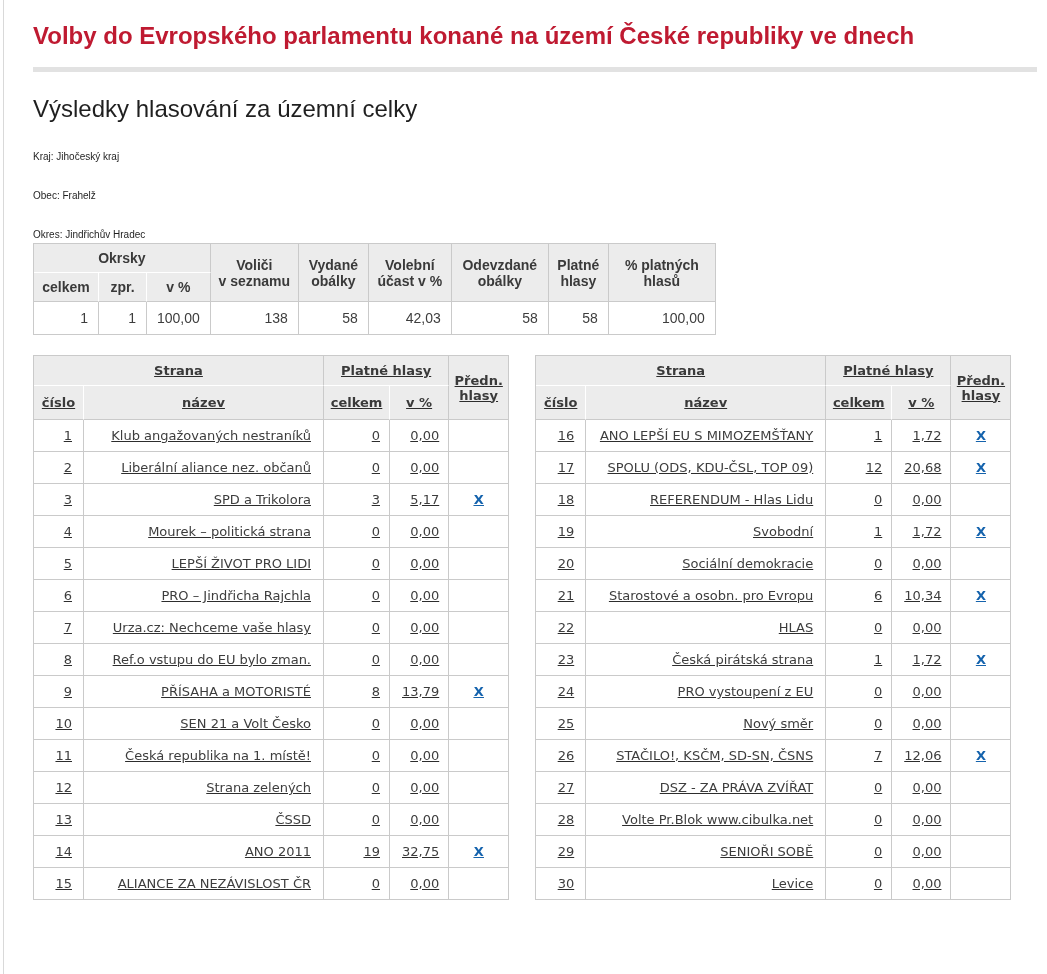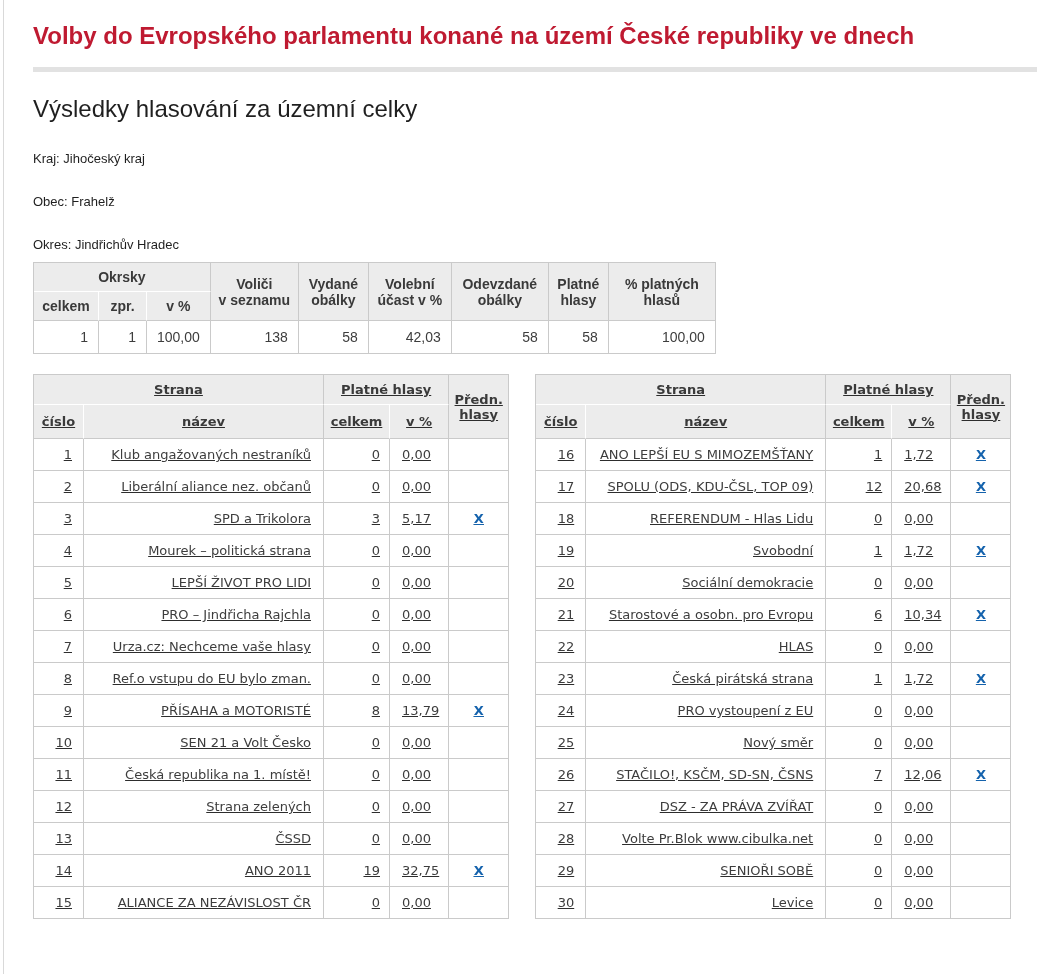--- a/index.html
+++ b/index.html
@@ -41,21 +41,21 @@
     background: var(--divider);
   }
   h2.section-heading {
     margin: 23px 0 0 0;
     font-size: 24px;
     font-weight: 400;
     color: #1f1f1f;
   }
   .region-line {
     margin-top: 28px;
-    font-size: 13px;
+    font-size: 10px;
     color: #1f1f1f;
   }
 
   
   table {
     border-collapse: separate;
     border-spacing: 0;
     table-layout: fixed;
   }
   table.bordered {
@@ -73,21 +73,21 @@
     text-align: center;
     white-space: pre-line;
     color: #3a3a3a;
   }
   th.sep-r-white { border-right: 1px solid #fff !important; }
   th.sep-b-white { border-bottom: 1px solid #fff !important; }
   td { background: #fff; }
 
   
   table.summary {
-    margin-top: 10px;
+    margin-top: 3px;
     font-size: 14px;
     color: var(--table-text);
   }
   table.summary th { padding: 6px 5px; line-height: 16px; }
   table.summary td {
     padding: 8px 10px;
     line-height: 16px;
     text-align: right;
     white-space: nowrap;
   }
@@ -104,21 +104,21 @@
     font-family: "DejaVu Sans", sans-serif;
     font-size: 13px;
     color: var(--table-text);
   }
   table.party thead tr.group th { padding: 7px 4px; line-height: 15px; }
   table.party thead tr.cols  th { padding: 9px 4px; line-height: 15px; }
   table.party td { padding: 8px 12px; line-height: 15px; white-space: nowrap; }
   table.party td.num   { text-align: right; padding-right: 11px; }
   table.party td.name  { text-align: right; }
   table.party td.votes { text-align: right; padding-right: 9px; }
-  table.party td.pct   { padding-right: 9px; }
+  table.party td.pct   { text-align: right; padding-right: 9px; }
   table.party td.pref  { text-align: center; padding-left: 2px; padding-right: 2px; }
   a.pref-link {
     color: var(--link-blue);
     font-weight: 700;
     text-decoration: underline;
     cursor: pointer;
   }
   a.pref-link:empty { display: none; }
 </style>
 </head>

